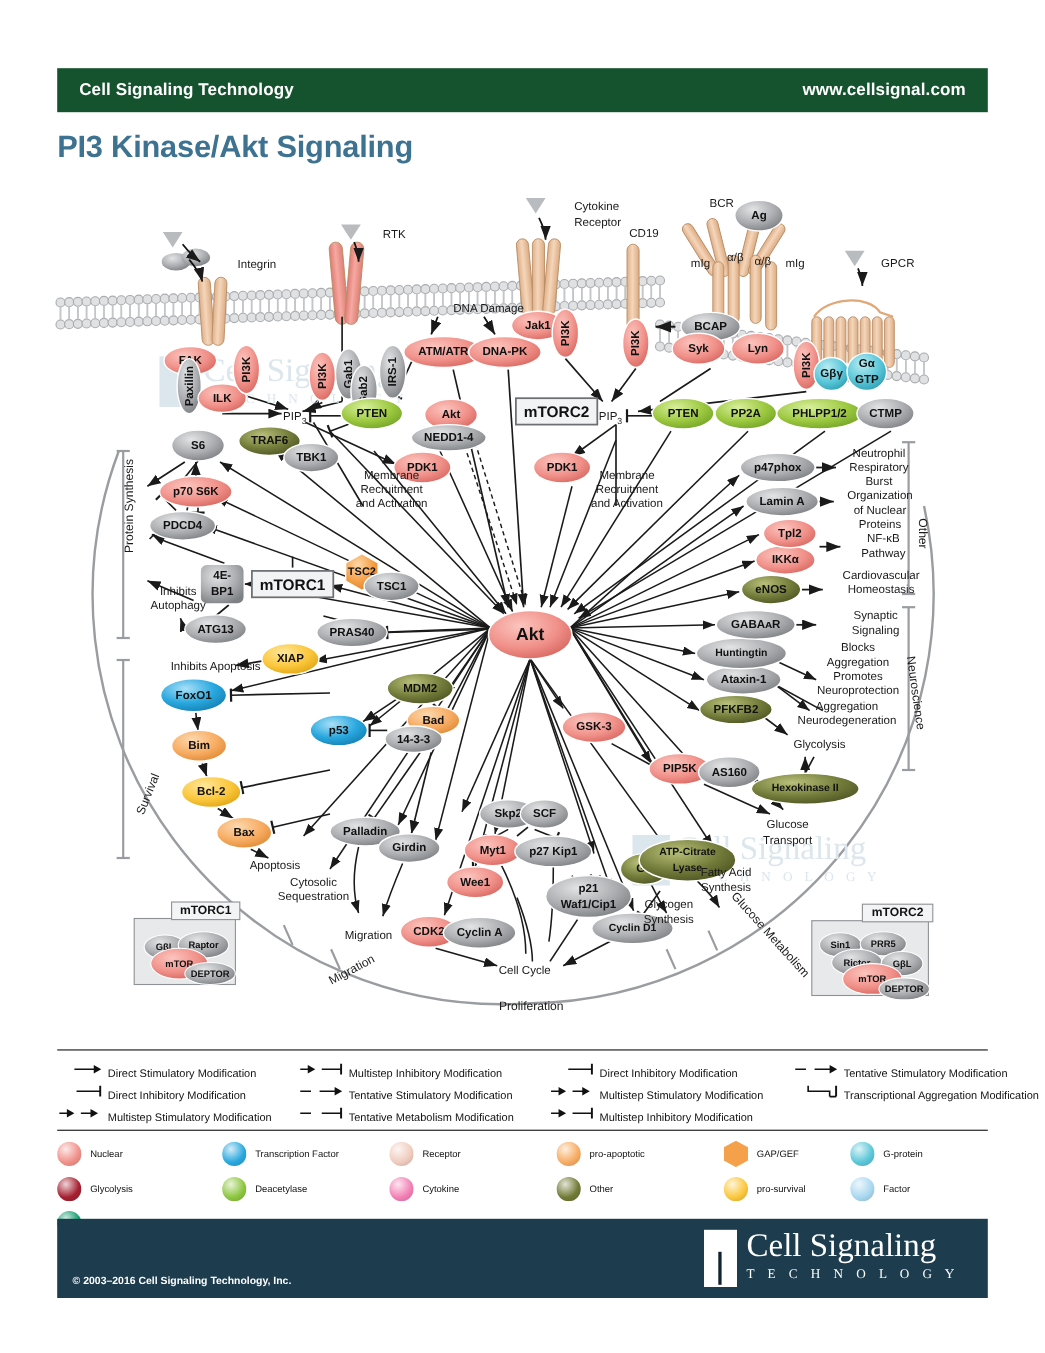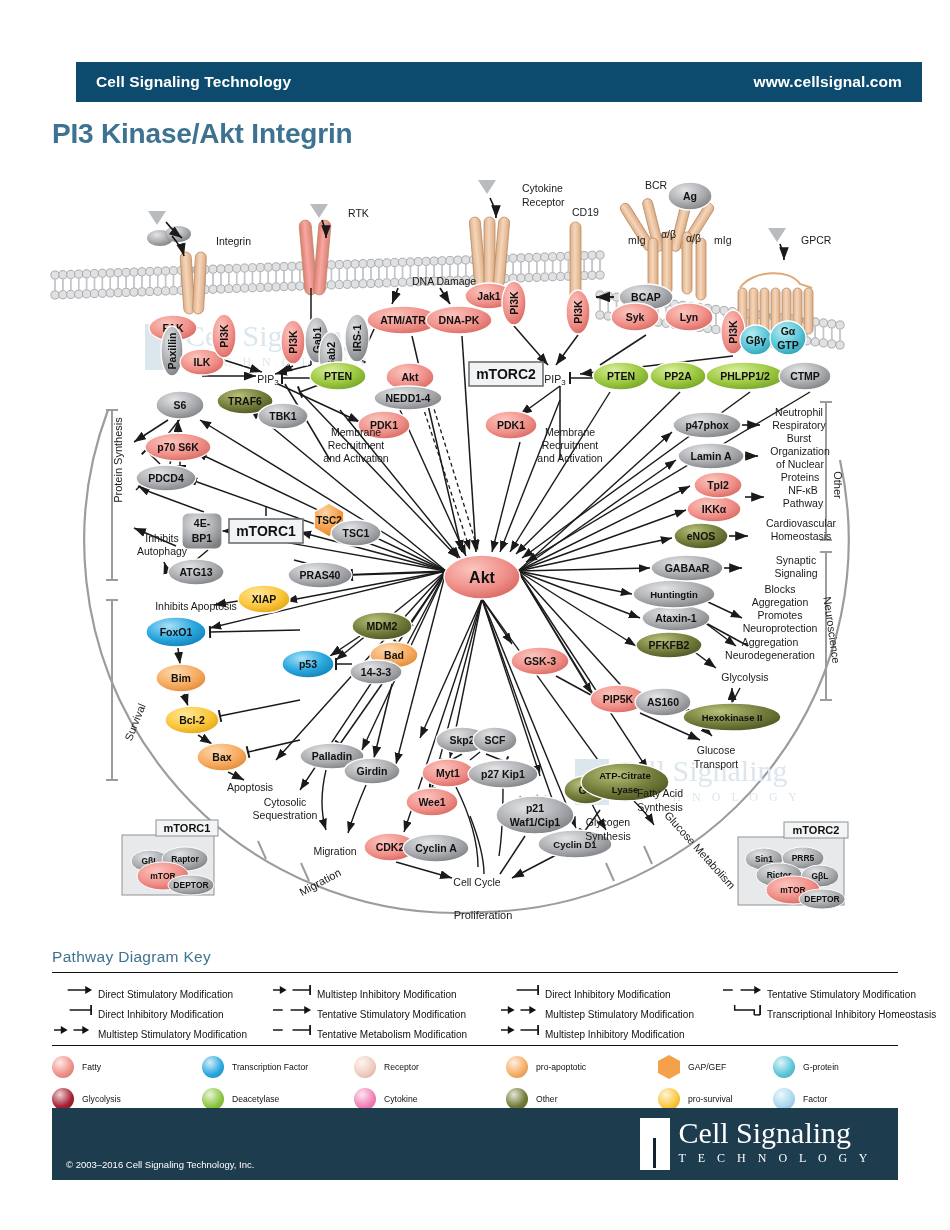--- a/index.html
+++ b/index.html
@@ -7,22 +7,22 @@
   body {
     width: 950px; height: 1230px;
     background: #ffffff;
     font-family: "Liberation Sans", sans-serif;
     position: relative;
     overflow: hidden;
   }
   
   #header-bar {
     position:absolute; left:52px; top:62px; width:846px; height:40px;
-    background:#0c4a6e; display:flex; align-items:center;
-    justify-content:space-between; padding:4px 20px;margin-left:24px;
+    background:#14532d; display:flex; align-items:center;
+    justify-content:space-between; padding:4px 20px;
   }
   #header-bar .brand, #header-bar .url {
     color:#ffffff; font-size:15.5px; font-weight:bold; letter-spacing:.1px;
   }
   #page-title {
     position:absolute; left:52px; top:118px;
     font-size:28px; font-weight:bold; color:#3d7390; letter-spacing:-.2px;
   }
   
   #diagram { position:absolute; left:0; top:160px; width:950px; height:790px; }
@@ -57,39 +57,39 @@
   .sw-hex { width:22px; height:24px; flex:0 0 22px; margin-right:8px; }
   .sw-label { font-size:8.6px; color:#111; white-space:nowrap; }
 
   
   #footer {
     position:absolute; left:52px; top:1108px; width:846px; height:72px;
     background:#1d3c4e; overflow:hidden;
   }
   #footer-copy {
     position:absolute; left:14px; bottom:10px; color:#fff;
-    font-size:9.5px; font-weight:normal;
+    font-size:9.5px; font-weight:bold;
   }
   #footer-logo { position:absolute; right:26px; top:10px; display:flex; align-items:flex-start; }
   #footer-logo .treebox { width:30px; height:52px; background:#fff; margin-right:9px; position:relative; }
   #footer-logo .treebox::after{
     content:""; position:absolute; left:13px; bottom:2px; width:3px; height:30px; background:#123;
   }
   #footer-logo .txt { color:#fff; }
   #footer-logo .cs { font-family:"Liberation Serif", serif; font-size:30px; line-height:30px; }
   #footer-logo .tech { font-family:"Liberation Serif", serif; font-size:12px; letter-spacing:4.5px; margin-top:3px; }
 </style>
 </head>
 <body>
 
 <div id="header-bar">
   <span class="brand">Cell Signaling Technology</span>
   <span class="url">www.cellsignal.com</span>
 </div>
-<div id="page-title">PI3 Kinase/Akt Integrin</div>
+<div id="page-title">PI3 Kinase/Akt Signaling</div>
 
 <div id="diagram">
   <svg id="dsvg" width="950" height="790" viewBox="0 0 950 790">
     <defs>
       <marker id="ah" markerWidth="9" markerHeight="9" refX="8" refY="3" orient="auto">
         <path d="M0,0 L8,3 L0,6 z" fill="#1a1a1a"></path>
       </marker>
       <radialGradient id="g-kinase" cx="38%" cy="32%" r="72%">
         <stop offset="0%" stop-color="#fbc5be"></stop>
           <stop offset="62%" stop-color="#f0918a"></stop>
@@ -1181,21 +1181,20 @@
         <text x="570" y="272" class="plain" font-size="10.5">Membrane</text>
         <text x="570" y="285" class="plain" font-size="10.5">Recruitment</text>
         <text x="570" y="298" class="plain" font-size="10.5">and Activation</text>
         <text x="268" y="219" class="plain" font-size="10.5">PIP<tspan dy="3" font-size="8">3</tspan></text>
         <text x="555" y="219" class="plain" font-size="10.5">PIP<tspan dy="3" font-size="8">3</tspan></text>
       </g>
   </svg>
 </div>
 
 <div id="key-section">
-  <div id="key-title">Pathway Diagram Key</div>
   <div id="key-rule"></div>
   <div id="key-grid">
       <div class="key-item">
         <div class="gl">
           <svg width="44" height="14" viewBox="0 0 44 14">
             <line x1="16" y1="7" x2="35" y2="7" stroke="#111" stroke-width="1.5" fill="none"></line>
             <path d="M34,3 L41,7 L34,11 z" fill="#111"></path>
           </svg>
         </div>
         <div class="kl">Direct Stimulatory Modification</div>
@@ -1261,21 +1260,21 @@
         <div class="kl">Multistep Stimulatory Modification</div>
       </div>
       <div class="key-item">
         <div class="gl">
           <svg width="44" height="14" viewBox="0 0 44 14">
             <path d="M14,2 L14,7 L34,7 L34,12" stroke="#111" stroke-width="1.5" fill="none"></path>
             <line x1="40" y1="2" x2="40" y2="12" stroke="#111" stroke-width="1.8"></line>
             <line x1="34" y1="12" x2="40" y2="12" stroke="#111" stroke-width="1.5" fill="none"></line>
           </svg>
         </div>
-        <div class="kl">Transcriptional Inhibitory Homeostasis</div>
+        <div class="kl">Transcriptional Aggregation Modification</div>
       </div>
       <div class="key-item">
         <div class="gl">
           <svg width="44" height="14" viewBox="0 0 44 14">
             <line x1="2" y1="7" x2="10" y2="7" stroke="#111" stroke-width="1.5" fill="none"></line>
             <path d="M9,3 L16,7 L9,11 z" fill="#111"></path>
             <line x1="22" y1="7" x2="32" y2="7" stroke="#111" stroke-width="1.5" fill="none"></line>
             <path d="M31,3 L38,7 L31,11 z" fill="#111"></path>
           </svg>
         </div>
@@ -1304,21 +1303,21 @@
       </div>
       <div class="key-item">
         <div class="gl"></div>
         <div class="kl"></div>
       </div>
     </div>
   <div id="swatch-rule"></div>
   <div id="swatch-grid">
       <div class="sw-item">
         <div class="sw-dot" style="background: radial-gradient(circle at 36% 30%, rgba(255, 255, 255, 0.8) 0%, rgb(240, 145, 137) 58%, rgba(0, 0, 0, 0.2) 100%), rgb(240, 145, 137);"></div>
-        <div class="sw-label">Fatty</div>
+        <div class="sw-label">Nuclear</div>
       </div>
       <div class="sw-item">
         <div class="sw-dot" style="background: radial-gradient(circle at 36% 30%, rgba(255, 255, 255, 0.8) 0%, rgb(41, 168, 223) 58%, rgba(0, 0, 0, 0.2) 100%), rgb(41, 168, 223);"></div>
         <div class="sw-label">Transcription Factor</div>
       </div>
       <div class="sw-item">
         <div class="sw-dot" style="background: radial-gradient(circle at 36% 30%, rgba(255, 255, 255, 0.8) 0%, rgb(240, 204, 190) 58%, rgba(0, 0, 0, 0.2) 100%), rgb(240, 204, 190);"></div>
         <div class="sw-label">Receptor</div>
       </div>
       <div class="sw-item">

